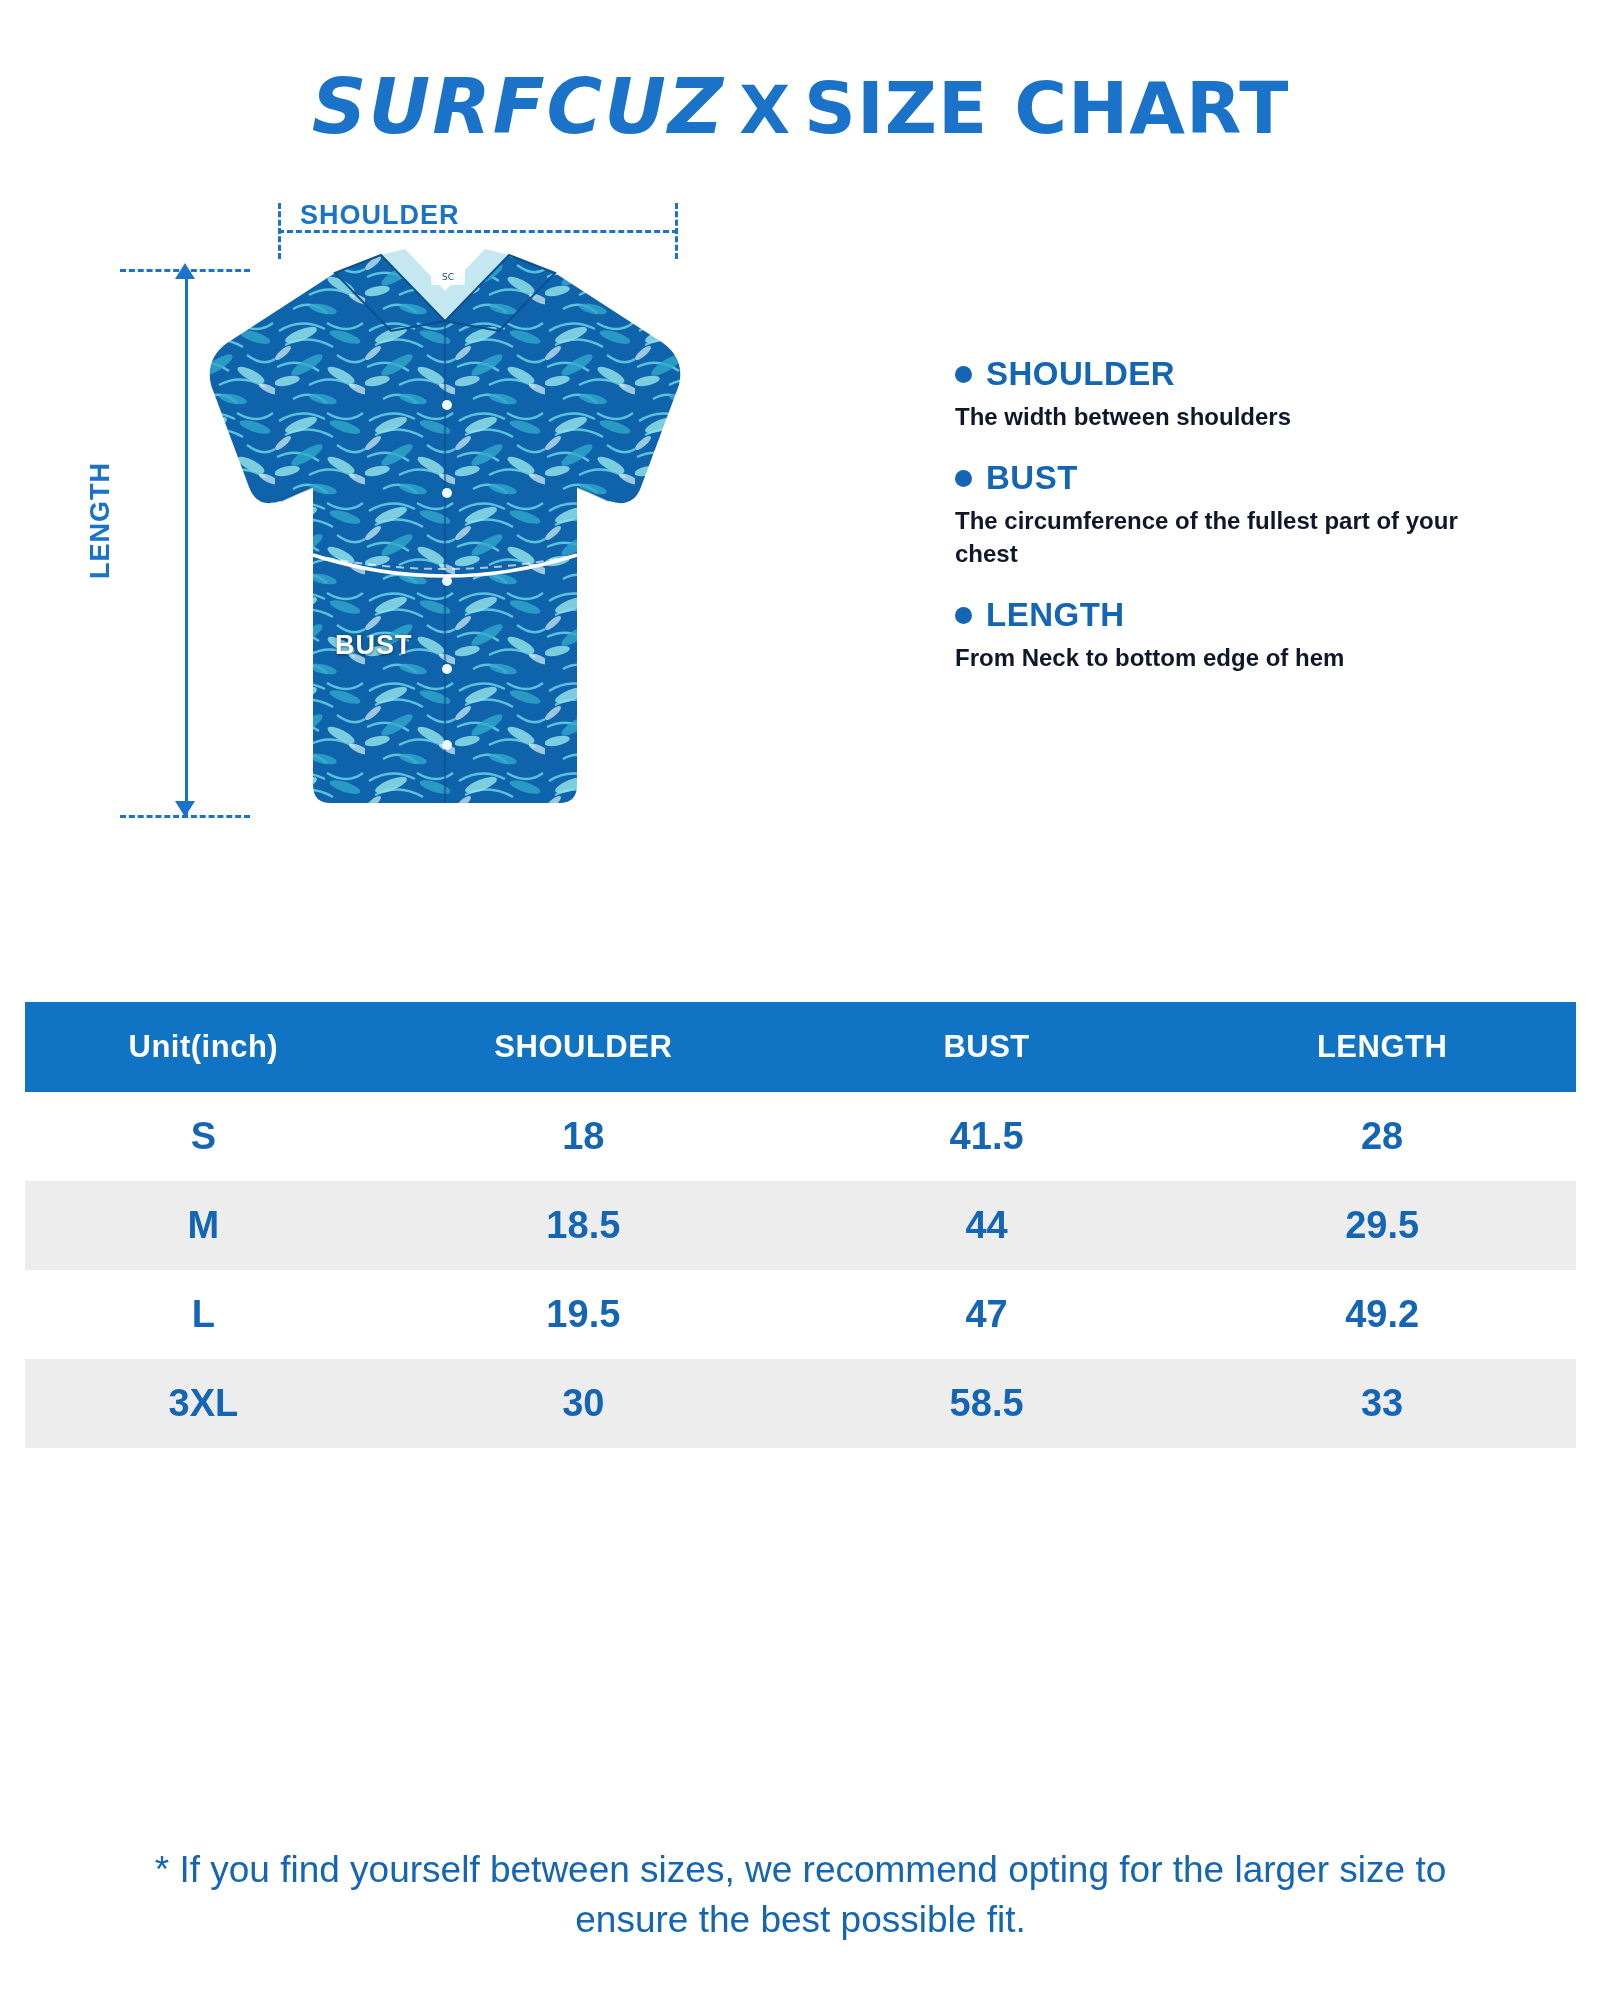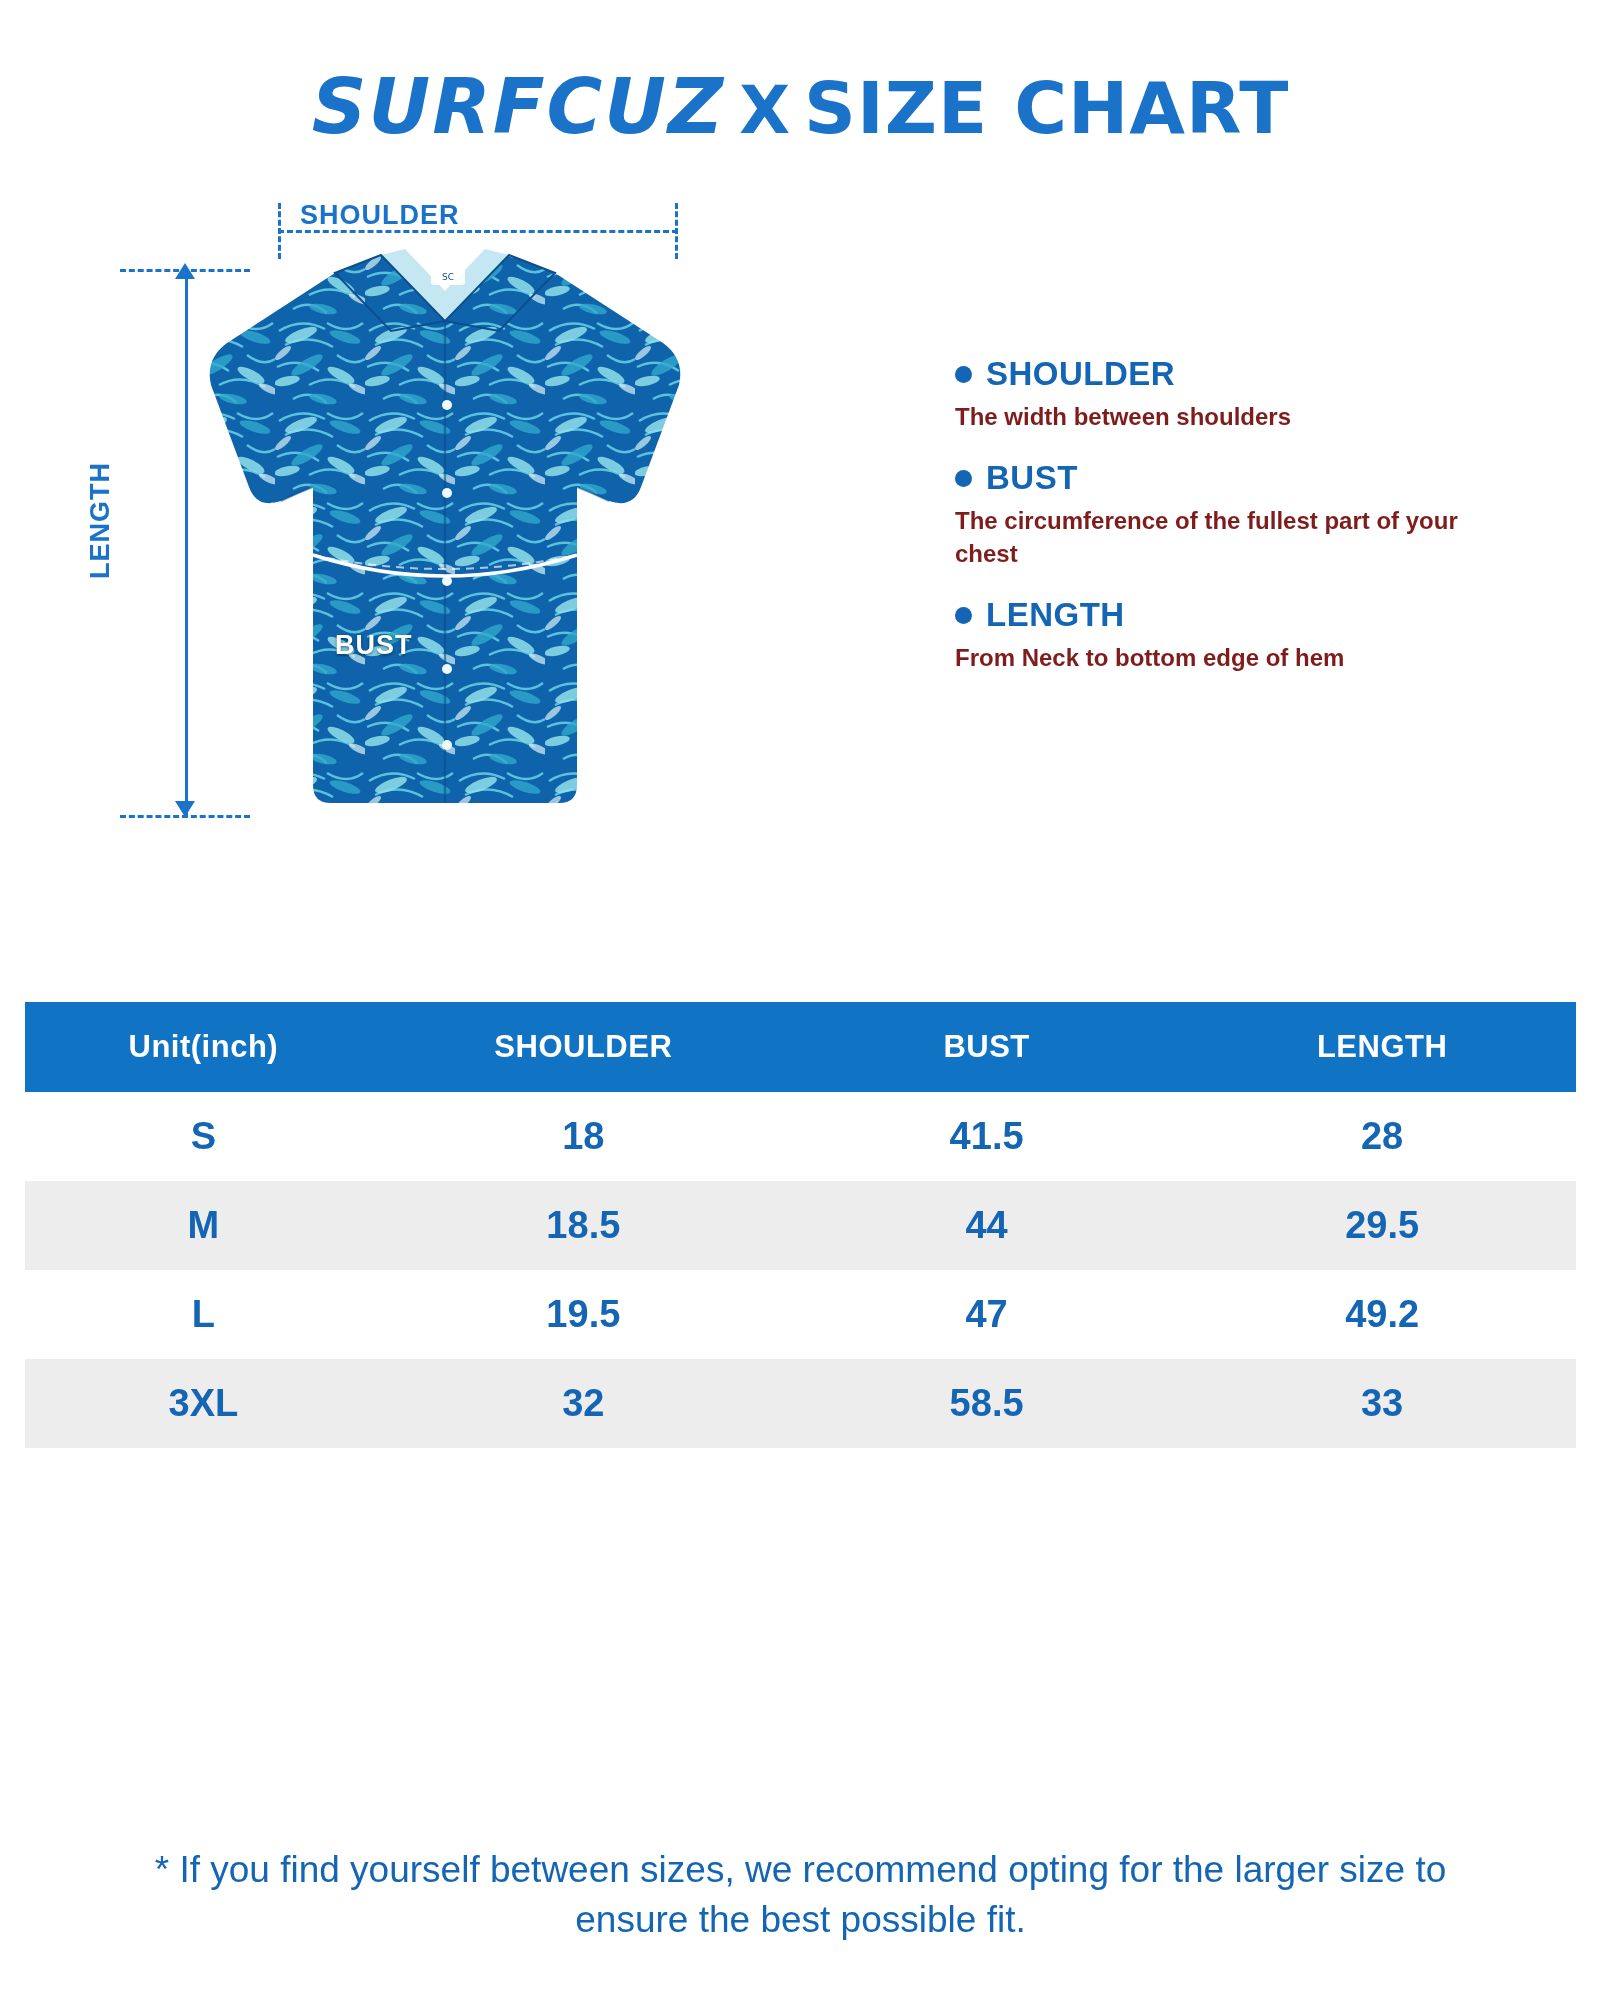--- a/index.html
+++ b/index.html
@@ -188,21 +188,21 @@
   }
   .legend-title {
     font-size: 33px;
     font-weight: bold;
     letter-spacing: .5px;
     color: #1565b5;
   }
   .legend-desc {
     font-size: 24px;
     line-height: 1.35;
-    color: #7f1d1d;
+    color: #0f172a;
     font-weight: 600;
     max-width: 540px;
   }
 
   
   .table {
     position: absolute;
     top: 1002px;
     left: 25px;
     width: 1551px;
@@ -382,21 +382,21 @@
         <td>29.5</td>
       </tr>
       <tr>
         <td>L</td>
         <td>19.5</td>
         <td>47</td>
         <td>49.2</td>
       </tr>
       <tr>
         <td>3XL</td>
-        <td>32</td>
+        <td>30</td>
         <td>58.5</td>
         <td>33</td>
       </tr>
     </tbody>
   </table>
 
   <div class="footnote">* If you find yourself between sizes, we recommend opting for the larger size to ensure the best possible fit.</div>
 
 </div>
 

